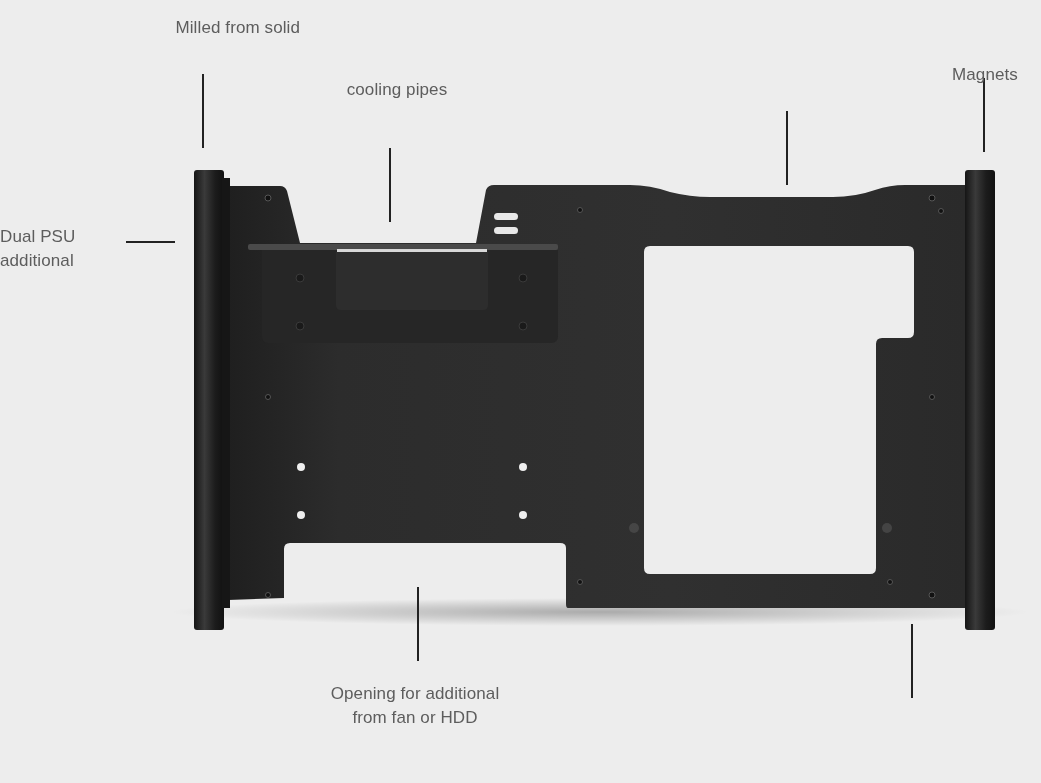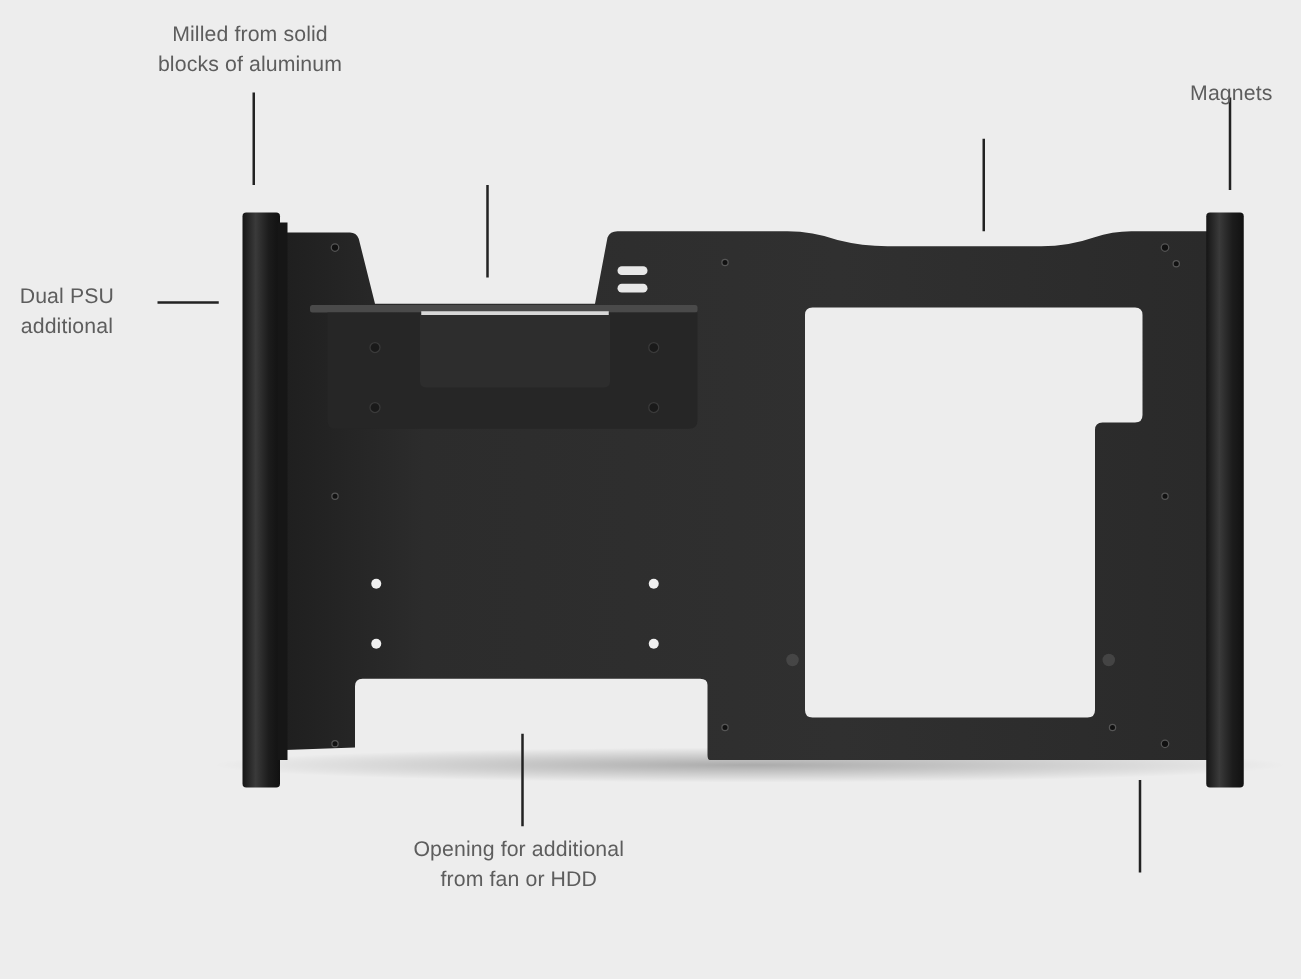--- a/index.html
+++ b/index.html
@@ -1,21 +1,21 @@
 <!DOCTYPE html>
 <html><head>
 <meta charset="utf-8">
 <style>
   html, body { margin:0; padding:0; }
   body { width:1041px; height:783px; background:#ededed; position:relative; overflow:hidden;
          font-family:"Liberation Sans", sans-serif; }
   .stage { position:absolute; left:0; top:0; width:1041px; height:783px; }
   .label { position:absolute; color:#5d5d5d; font-size:17px; line-height:24px; font-weight:300;
            text-align:center; white-space:nowrap; letter-spacing:0.1px; }
-  .label.right { text-align:center; }
+  .label.right { text-align:left; }
   .leader { position:absolute; background:#222; }
   svg { position:absolute; left:0; top:0; }
 </style>
 </head>
 <body>
 
 <div class="stage">
 
   <svg width="1041" height="783" viewBox="0 0 1041 783">
     <defs>
@@ -94,32 +94,32 @@
   </svg>
 
   <div class="leader" style="left:202px; top:74px; width:2px; height:74px;"></div>
   <div class="leader" style="left:389px; top:148px; width:2px; height:74px;"></div>
   <div class="leader" style="left:786px; top:111px; width:2px; height:74px;"></div>
   <div class="leader" style="left:983px; top:78px; width:2px; height:74px;"></div>
   <div class="leader" style="left:126px; top:241px; width:49px; height:2px;"></div>
   <div class="leader" style="left:417px; top:587px; width:2px; height:74px;"></div>
   <div class="leader" style="left:911px; top:624px; width:2px; height:74px;"></div>
 
-  <div class="label" style="left:100px; top:16px; width:200px;">
+  <div class="label" style="left:100px; top:16px; width:200px;text-align:right;">
     <div>Milled from solid</div>
-    <div>blocks of aluminum</div>
   </div>
   <div class="label" style="left:297px; top:78px; width:200px;">
+    <div>cooling pipes</div>
   </div>
   <div class="label" style="left:684px; top:48px; width:204px;">
   </div>
   <div class="label" style="left:930px; top:47px; width:110px;margin-top:16px;">
     <div>Magnets</div>
   </div>
   <div class="label right" style="left:0px; top:225px; width:107px;">
     <div>Dual PSU</div>
     <div>additional</div>
   </div>
-  <div class="label" style="left:300px; top:668px; width:230px;">
+  <div class="label" style="left:300px; top:682px; width:230px;">
     <div>Opening for additional</div>
     <div>from fan or HDD</div>
   </div>
 </div>
 
 </body></html>

